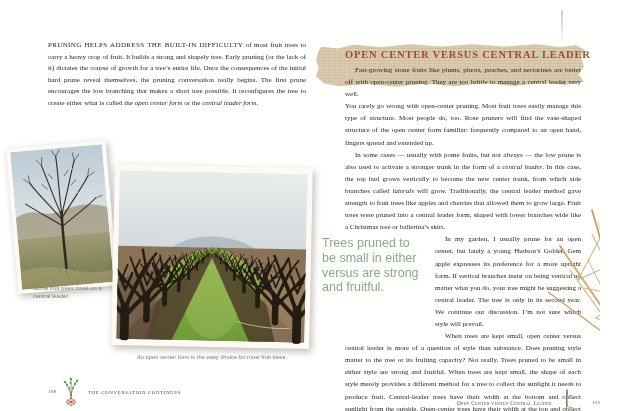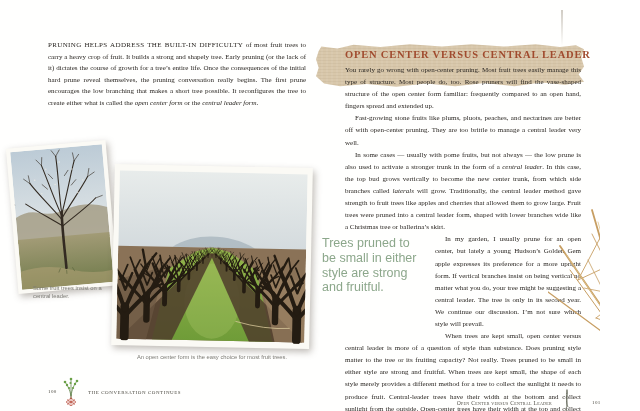--- a/index.html
+++ b/index.html
@@ -165,25 +165,25 @@
     </div>
     <div class="footer-label-left">THE CONVERSATION CONTINUES</div>
   </div>
 
   <div class="page-right">
     <div class="crease"></div>
     <div class="band"></div>
     <div class="heading">OPEN CENTER VERSUS CENTRAL LEADER</div>
 
     <div class="rbody">
+      <div class="para"><span>Fast-growing stone fruits like plums, pluots, peaches, and nectarines are better off with open-center pruning. They are too brittle to manage a central leader very well.</span></div>
       <div class="para first"><span>You rarely go wrong with open-center pruning. Most fruit trees easily manage this type of structure. Most people do, too. Rose pruners will find the vase-shaped structure of the open center form familiar: frequently compared to an open hand, fingers spread and extended up.</span></div>
-      <div class="para"><span>Fast-growing stone fruits like plums, pluots, peaches, and nectarines are better off with open-center pruning. They are too brittle to manage a central leader very well.</span></div>
       <div class="para"><span>In some cases — usually with pome fruits, but not always — the low prune is also used to activate a stronger trunk in the form of a </span><span class="it">central leader</span><span>. In this case, the top bud grows vertically to become the new center trunk, from which side branches called </span><span class="it">laterals</span><span> will grow. Traditionally, the central leader method gave strength to fruit trees like apples and cherries that allowed them to grow large. Fruit trees were pruned into a central leader form, shaped with lower branches wide like a Christmas tree or ballerina’s skirt.</span></div>
       <div class="para">
-        <div class="pull-quote">Trees pruned to be small in either style are strong and fruitful.</div>
+        <div class="pull-quote">Trees pruned to be small in either versus are strong and fruitful.</div>
         <span><span>In my garden, I usually prune for an open center, but lately a young Hudson’s Golden Gem apple expresses its preference for a more upright form. If vertical branches insist on being vertical no matter what you do, your tree might be suggesting a central leader. The tree is only in its second year. We continue our discussion. I’m not sure which style will prevail.</span></span>
       </div>
       <div class="para"><span>When trees are kept small, open center versus central leader is more of a question of style than substance. Does pruning style matter to the tree or its fruiting capacity? Not really. Trees pruned to be small in either style are strong and fruitful. When trees are kept small, the shape of each style merely provides a different method for a tree to collect the sunlight it needs to produce fruit. Central-leader trees have their width at the bottom and collect sunlight from the outside. Open-center trees have their width at the top and collect sunlight throughout.</span></div>
     </div>
 
     <div class="branch-sketch">
       <svg width="92" height="158" viewBox="0 0 92 158">
         <g stroke="#c79e62" fill="none" stroke-linecap="round">
           <path d="M86,146 L44,2" stroke-width="1.8"></path>
           <path d="M86,146 L63,6" stroke-width="1.3"></path>

